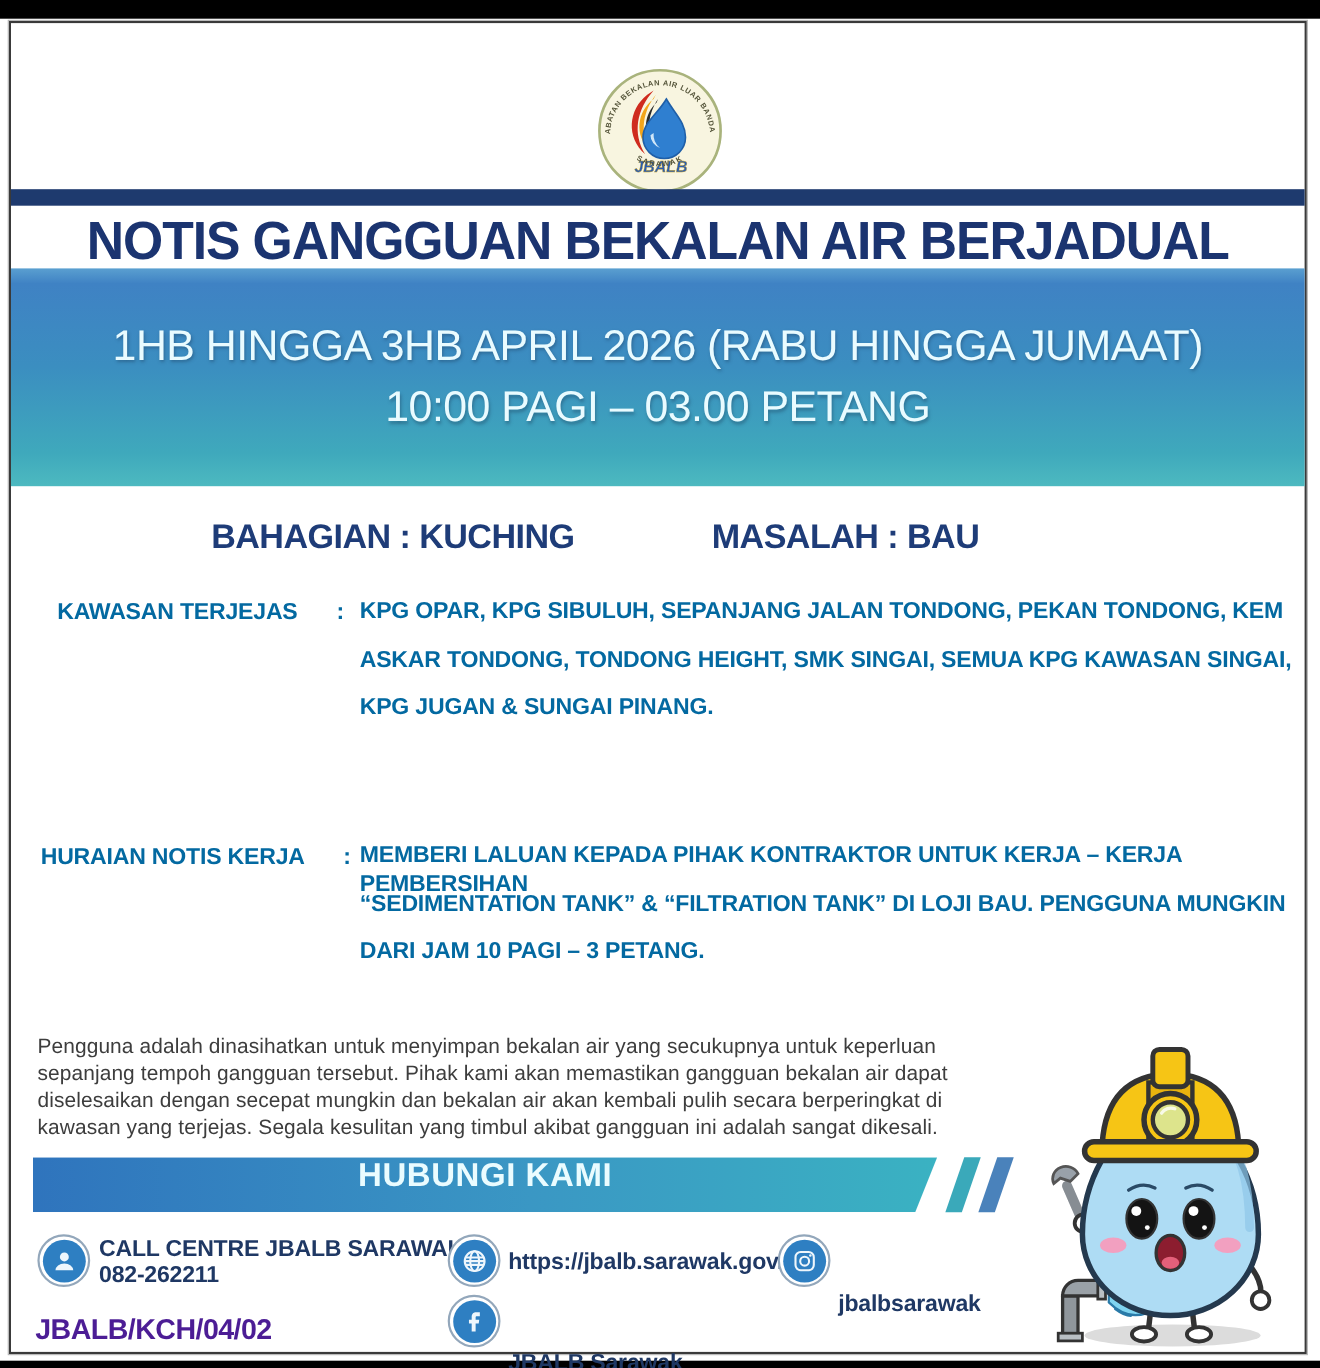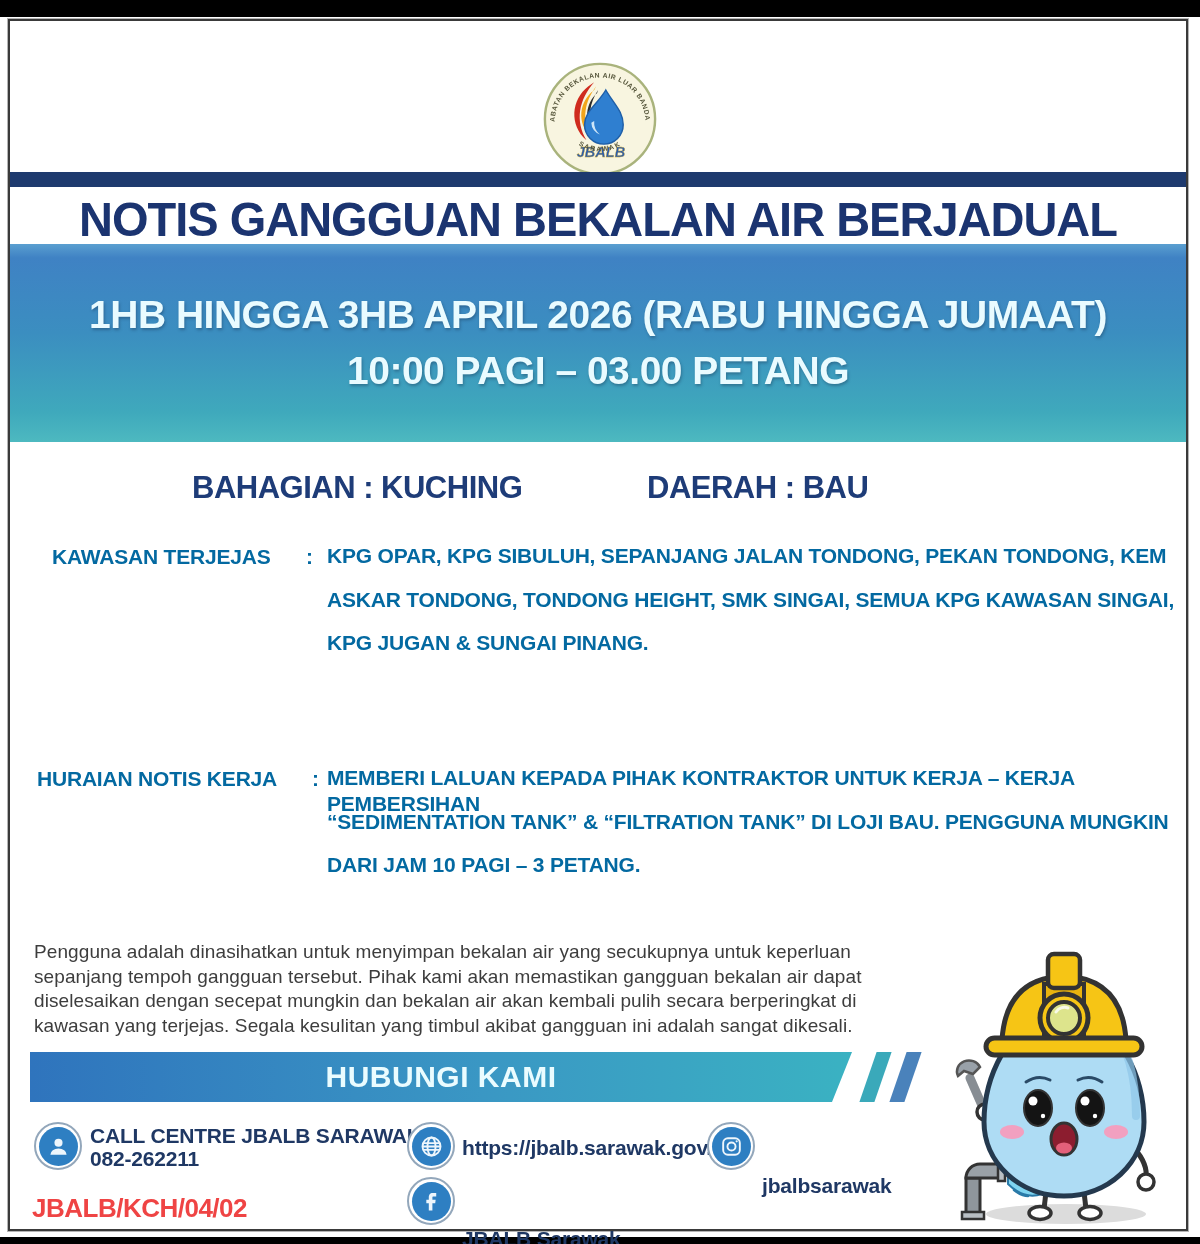--- a/index.html
+++ b/index.html
@@ -18,21 +18,21 @@
 
   
   .title { position:absolute; left:0; top:170px; width:100%; text-align:center;
            font-size:47px; font-weight:bold; letter-spacing:-1px; color:#1b3470;
            transform:scaleY(1.04); }
 
   
   .banner { position:absolute; left:0; top:223px; width:100%; height:198px;
             background:linear-gradient(180deg,#5a9fd0 0%,#3f82c4 7%,#3b8ec0 45%,#3fa9bc 85%,#4db9c0 100%);
             display:flex; flex-direction:column; align-items:center; justify-content:center; gap:12px; }
-  .banner-line { color:#e9fbff; font-weight:bold; font-size:39px; letter-spacing:-0.5px;
+  .banner-line { color:#e9fbff; font-weight:normal; font-size:39px; letter-spacing:-0.5px;
                  text-shadow:1px 2px 3px rgba(20,40,70,.35);text-align:right; }
 
   
   .region-bahagian { position:absolute; left:182px; top:449px; font-size:31px; font-weight:bold; color:#1e3c78; letter-spacing:-0.5px; }
   .region-daerah   { position:absolute; left:637px; top:449px; font-size:31px; font-weight:bold; color:#1e3c78; letter-spacing:-0.5px; }
 
   
   .sec-text { color:#0369a1; font-weight:bold; font-size:21px; letter-spacing:-0.2px; }
   .kawasan-label { position:absolute; left:42px;  top:524px; }
   .kawasan-colon { position:absolute; left:296px; top:524px; }
@@ -43,21 +43,21 @@
   .sec-line { height:43.5px; line-height:26px; }
 
   
   .advisory { position:absolute; left:24px; top:919px; width:842px;
               font-size:19px; line-height:24.5px; color:#3d3d3d; letter-spacing:0.1px; }
 
   
   .hubungi { position:absolute; left:20px; top:1031px; width:822px; height:50px;
              background:linear-gradient(90deg,#2f74bd 0%,#3a97c4 55%,#3ab2c2 100%);
              clip-path:polygon(0 0,100% 0,calc(100% - 20px) 100%,0 100%);
-             display:flex; align-items:center; justify-content:center; }
+             display:flex; align-items:flex-start; justify-content:center; }
   .hubungi-text { color:#eafcff; font-weight:bold; font-size:30px; letter-spacing:0.5px; }
   .stripe { position:absolute; top:1031px; height:50px; width:15px; transform:skewX(-19deg); }
   .stripe-1 { left:858px; background:#3aa9ba; }
   .stripe-2 { left:888px; background:#4a82bb; }
 
   
   .icon-outer { position:absolute; width:48px; height:48px; border-radius:50%;
                 border:2px solid #93a7bb; background:#fff;
                 display:flex; align-items:center; justify-content:center; }
   .icon-inner { width:39px; height:39px; border-radius:50%; background:#2e7fc2;
@@ -65,21 +65,21 @@
   .icon-inner svg { width:27px; height:27px; }
   .contact-text { position:absolute; color:#1f3864; font-weight:bold; font-size:21px; letter-spacing:-0.2px; }
   .cc-icon    { left:24px;  top:1101px; }
   .cc-label   { left:80px;  top:1104px; line-height:22.5px; }
   .web-icon   { left:397px; top:1101px; }
   .web-label  { left:452px; top:1115px; }
   .ig-icon    { left:697px; top:1101px; }
   .ig-label   { left:752px; top:1115px;margin-top:38px; }
   .fb-icon    { left:397px; top:1156px; }
   .fb-label   { left:452px; top:1206px; }
-  .reference  { position:absolute; left:22px; top:1172px; color:#ef4444; font-weight:bold; font-size:26px; letter-spacing:-0.5px; }
+  .reference  { position:absolute; left:22px; top:1172px; color:#4c1d95; font-weight:bold; font-size:26px; letter-spacing:-0.5px; }
 
   
   .mascot { position:absolute; left:928px; top:905px; width:252px; height:305px; }
 </style>
 </head>
 <body>
 
 <div class="page">
   <div class="bar-black-top"></div>
   <div class="bar-black-bottom"></div>
@@ -111,21 +111,21 @@
     <div class="navy-bar"></div>
 
     <div class="title">NOTIS GANGGUAN BEKALAN AIR BERJADUAL</div>
 
     <div class="banner">
       <div class="banner-line">1HB HINGGA 3HB APRIL 2026 (RABU HINGGA JUMAAT)</div>
       <div class="banner-line">10:00 PAGI – 03.00 PETANG</div>
     </div>
 
     <div class="region-bahagian">BAHAGIAN : KUCHING</div>
-    <div class="region-daerah">DAERAH : BAU</div>
+    <div class="region-daerah">MASALAH : BAU</div>
 
     <div class="sec-text kawasan-label">KAWASAN TERJEJAS</div>
     <div class="sec-text kawasan-colon">:</div>
     <div class="kawasan-lines">
       <div class="sec-text sec-line">KPG OPAR, KPG SIBULUH, SEPANJANG JALAN TONDONG, PEKAN TONDONG, KEM</div>
       <div class="sec-text sec-line">ASKAR TONDONG, TONDONG HEIGHT, SMK SINGAI, SEMUA KPG KAWASAN SINGAI,</div>
       <div class="sec-text sec-line">KPG JUGAN &amp; SUNGAI PINANG.</div>
     </div>
 
     <div class="sec-text huraian-label">HURAIAN NOTIS KERJA</div>

